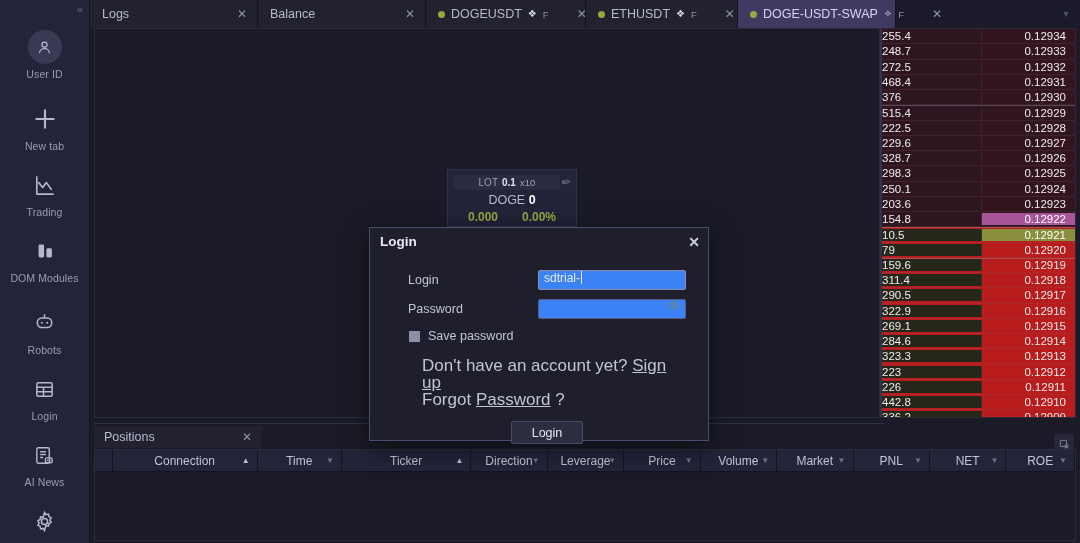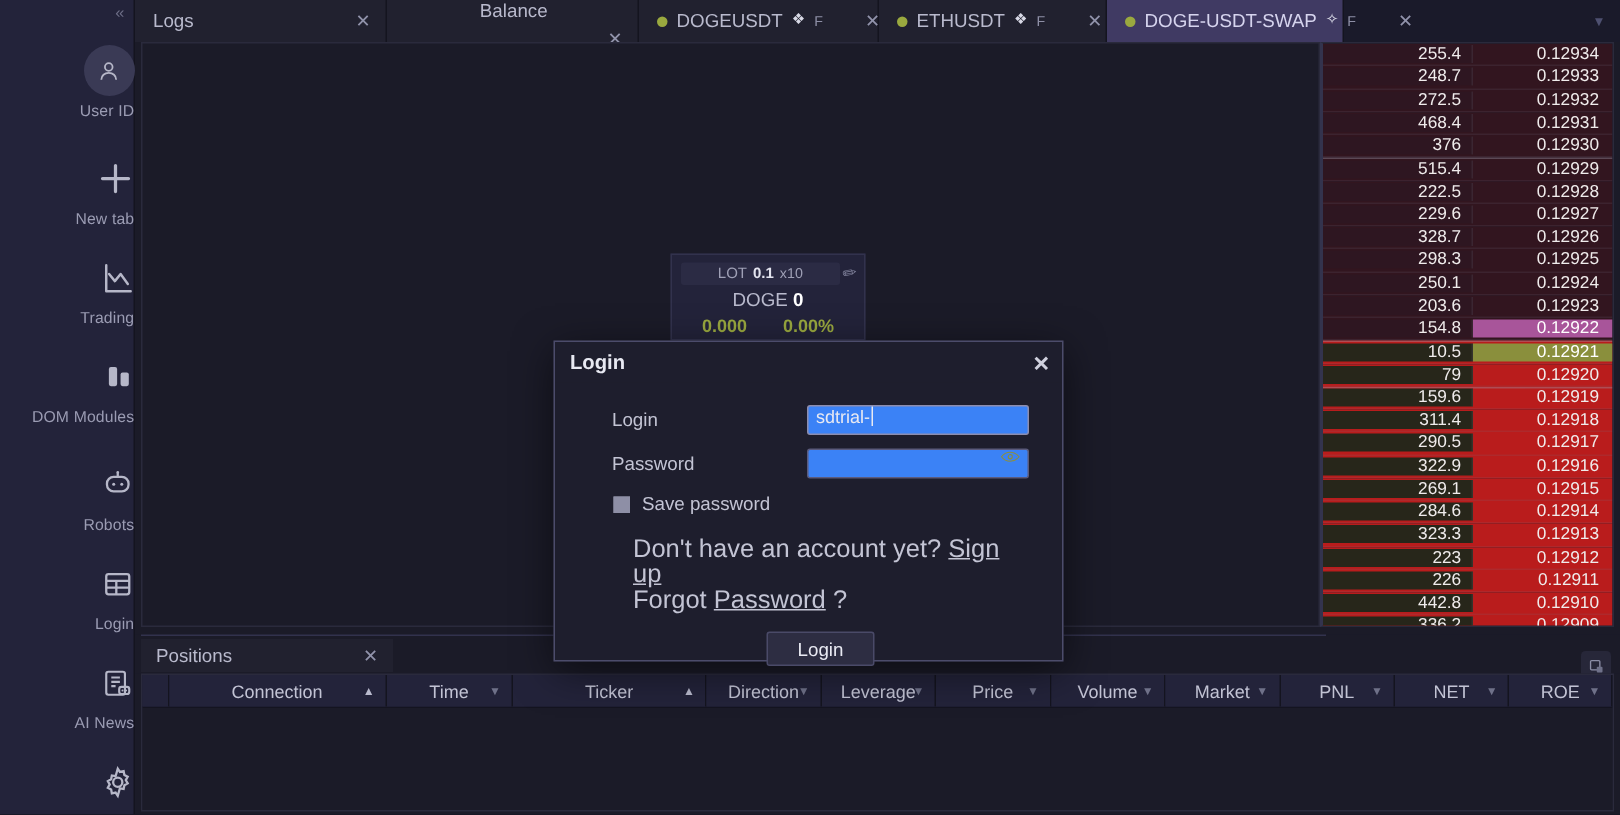--- a/index.html
+++ b/index.html
@@ -17,21 +17,21 @@
     position: absolute; left: 0; top: 0; width: 90px; height: 543px;
     background: #23233a; border-right: 1px solid #14141f;
     display: flex; flex-direction: column; align-items: center;
   }
   .sb-collapse {
     position: absolute; right: 6px; top: 4px;
     font-size: 11px; color: #6d6e87; cursor: pointer; line-height: 1;
   }
   .sb-item {
     width: 90px; padding: 10px 0 8px 0;
-    display: flex; flex-direction: column; align-items: flex-end;
+    display: flex; flex-direction: column; align-items: center;
     cursor: pointer;
   }
   .sb-item .sb-ico { display:flex; align-items:center; justify-content:center; height: 30px; }
   .sb-label {
     font-size: 10.5px; color: #9b9cb3; margin-top: 6px; letter-spacing: .1px;
     white-space: nowrap;
   }
   .sb-div { width: 68px; height: 1px; background: #33334d; margin: 3px 0; }
   .avatar {
     width: 34px; height: 34px; border-radius: 50%;
@@ -54,21 +54,21 @@
   .tab.active { background: #403a63; color: #d6d4ee; }
   .tab .tdot { width: 7px; height: 7px; border-radius: 50%; background: #9aa93f; flex: 0 0 auto; }
   .tab .tlabel { white-space: nowrap; }
   .tab .tmark { font-size: 10px; color: #d8d9e6; line-height: 1; }
   .tab .tF { font-size: 9.5px; color: #8e8fa6; }
   .tab .tclose {
     margin-left: auto; padding-left: 22px; font-size: 12px;
     color: #9193ab; cursor: pointer; line-height: 1;
   }
   .tab.w-logs { width: 168px; }
-  .tab.w-balance { width: 168px; flex-direction: column; }
+  .tab.w-balance { width: 168px; }
   .tab.w-doge { width: 160px; }
   .tab.w-eth { width: 152px; }
   .tab.w-swap { width: 158px; }
   #tabbar .tabspacer { flex: 1 1 auto; background: #1a1a2a; border:0; }
   .tabbar-caret {
     width: 28px; display:flex; align-items:center; justify-content:center;
     color: #4e5070; font-size: 9px; cursor: pointer;
   }
 
   
@@ -106,21 +106,21 @@
     position: absolute; left: 790px; top: 0px; width: 196px; height: 390px;
     overflow: hidden; background: #1b1b28;
     border: 1px solid #2a2a3c; border-left: 2px solid #33334d;
   }
   .ob-row {
     display: flex; height: 15.25px; align-items: center;
     font-size: 11.5px; color: #f0ecec;
     border-bottom: 1px solid rgba(120,110,130,.16);
   }
   .ob-vol {
-    width: 108px; text-align: right; padding-right: 7px;
+    width: 108px; text-align: left; padding-right: 7px;
     border-right: 1px solid rgba(120,110,130,.18);
   }
   .ob-px { width: 100px; text-align: right; padding-right: 9px; }
   .ask { background: #32151f; }
   .ask .ob-vol { background: #2e1621; }
   .bid { background: #b91c1c; }
   .bid .ob-vol { background: #27261a; }
   .ob-row.sep-top { border-top: 1px solid rgba(160,155,175,.38); }
   .ask-best .ob-px { background: #a8559a; color: #fff; }
   .bid-best .ob-px { background: #8a8f3c; color: #fff; text-align: right; }

